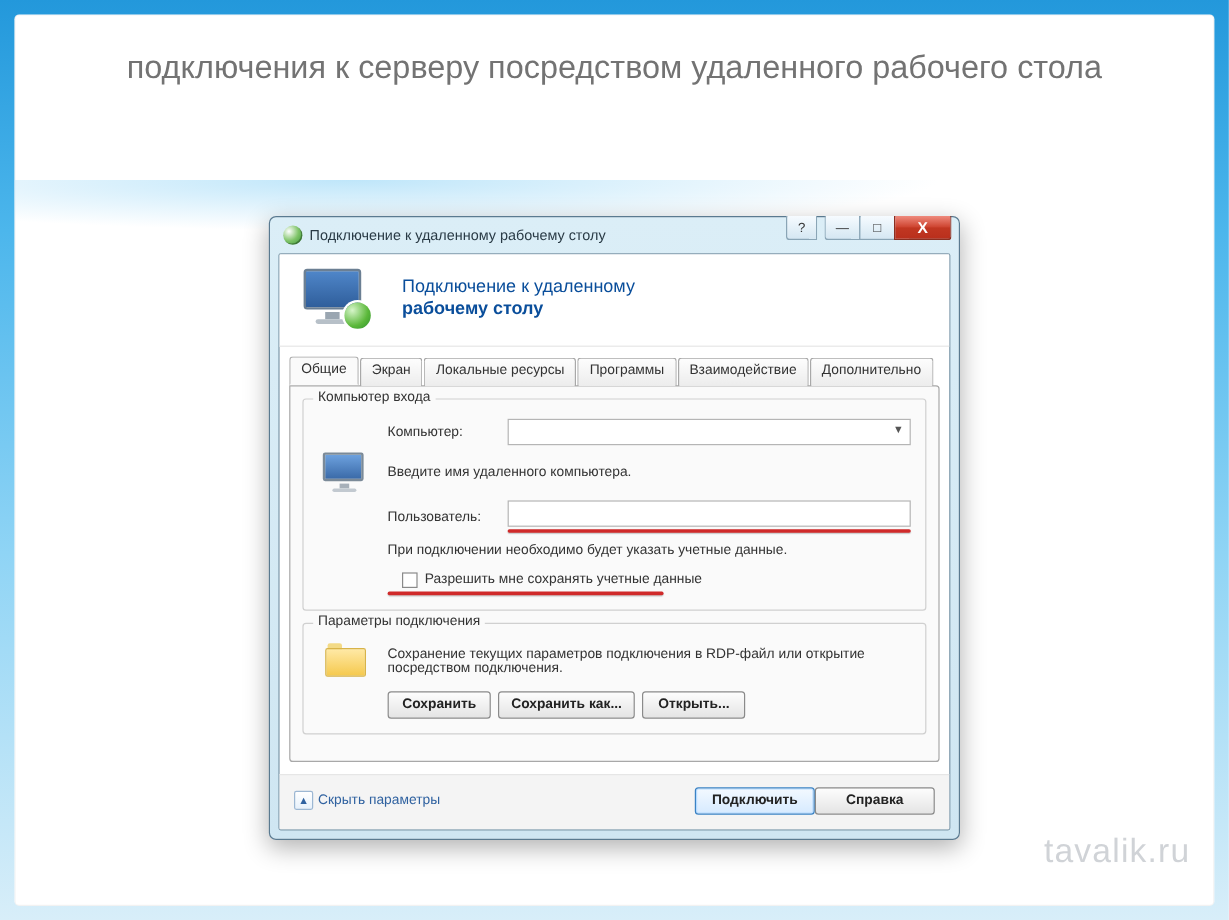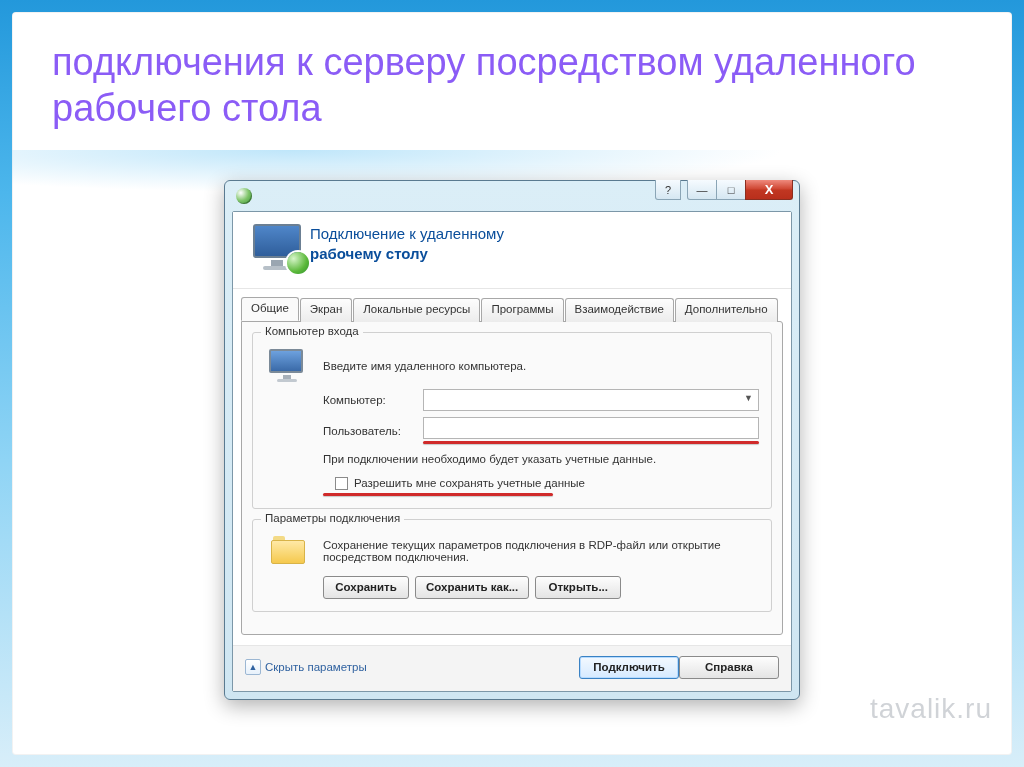--- a/index.html
+++ b/index.html
@@ -12,21 +12,21 @@
     position: absolute; left: 12px; top: 12px; right: 12px; bottom: 12px;
     background: #fff; border-radius: 4px; box-shadow: inset 0 0 0 1px rgba(0,0,0,0.05);
     overflow: hidden;
   }
   .wave {
     position: absolute; top: 138px; left: -50px; right: -50px; height: 80px;
     background: radial-gradient(ellipse 700px 60px at 30% 0%, #bfe6fa 0%, rgba(191,230,250,0) 70%);
     pointer-events: none;
   }
   .slide-title {
-    color: #8b5cf6; font-size: 38px; font-weight: 400;
+    text-align: center; color: #737373; font-size: 27px; font-weight: 400;
     padding: 28px 40px 12px; line-height: 1.2;
   }
 
   
   .win {
     position: absolute; top: 168px; left: 50%; transform: translateX(-50%);
     width: 576px; border-radius: 6px;
     background: linear-gradient(#dbeef7,#cfe6f2);
     border: 1px solid #5a7a90; box-shadow: 0 6px 20px rgba(0,0,0,0.3);
     padding: 0 7px 7px;
@@ -55,21 +55,21 @@
     background: linear-gradient(#ef8a7d,#ce4531 48%,#c13722 52%,#b92f1c);
     border-color: #8a2e20; color: #fff; font-weight: bold; font-size: 13px;
   }
   .wc.help { margin-right: 2px; }
 
   
   .client {
     background: #fff; border: 1px solid #7c97a8; border-radius: 2px;
   }
   .banner {
-    display: flex; align-items: flex-start; gap: 3px; padding: 12px 16px 16px;
+    display: flex; align-items: center; gap: 28px; padding: 12px 16px 16px;
     border-bottom: 1px solid #e6e6e6;
     background: #fff;
   }
   .banner-icon {
     width: 58px; height: 48px; position: relative; flex: none;
   }
   .banner-icon .monitor {
     position: absolute; left: 4px; top: 0; width: 48px; height: 34px;
     background: linear-gradient(#4f86c9,#2f5e9b);
     border: 2px solid #6b7f93; border-radius: 3px;
@@ -163,20 +163,21 @@
 </head>
 <body>
 
 <div class="slide-frame">
   <div class="slide-title">подключения к серверу посредством удаленного рабочего стола</div>
   <div class="wave"></div>
 
   <div class="win">
     <div class="titlebar">
       <div class="title-icon"></div>
+      <div class="title-text">Подключение к удаленному рабочему столу</div>
       <div class="wc-group">
         <div class="wc help">?</div>
         <div class="wc min">—</div>
         <div class="wc max">□</div>
         <div class="wc close">X</div>
       </div>
     </div>
 
     <div class="client">
       <div class="banner">
@@ -199,39 +200,39 @@
         <div class="tab">Программы</div>
         <div class="tab">Взаимодействие</div>
         <div class="tab">Дополнительно</div>
       </div>
 
       <div class="tabpane">
 
         <div class="group">
           <div class="group-title">Компьютер входа</div>
 
+          <div class="row" style="margin-left:58px;">
+            <div class="lbl">Компьютер:</div>
+            <div class="field-col">
+              <div class="combo-wrap">
+                <input class="combo" value="" style="">
+                <span class="arrow">▼</span>
+              </div>
+            </div>
+          </div>
+
           <div class="row">
             <div class="icon-cell">
               <div class="monitor-sm">
                   <div class="m"></div>
                   <div class="s"></div>
                   <div class="b"></div>
                 </div>
             </div>
             <div class="lbl full">Введите имя удаленного компьютера.</div>
-          </div>
-
-          <div class="row" style="margin-left:58px;">
-            <div class="lbl">Компьютер:</div>
-            <div class="field-col">
-              <div class="combo-wrap">
-                <input class="combo" value="" style="">
-                <span class="arrow">▼</span>
-              </div>
-            </div>
           </div>
 
           <div class="row" style="margin-left:58px;">
             <div class="lbl">Пользователь:</div>
             <div class="field-col">
               <input class="txt" value="" style="">
               <div class="red-underline"></div>
             </div>
           </div>
 

